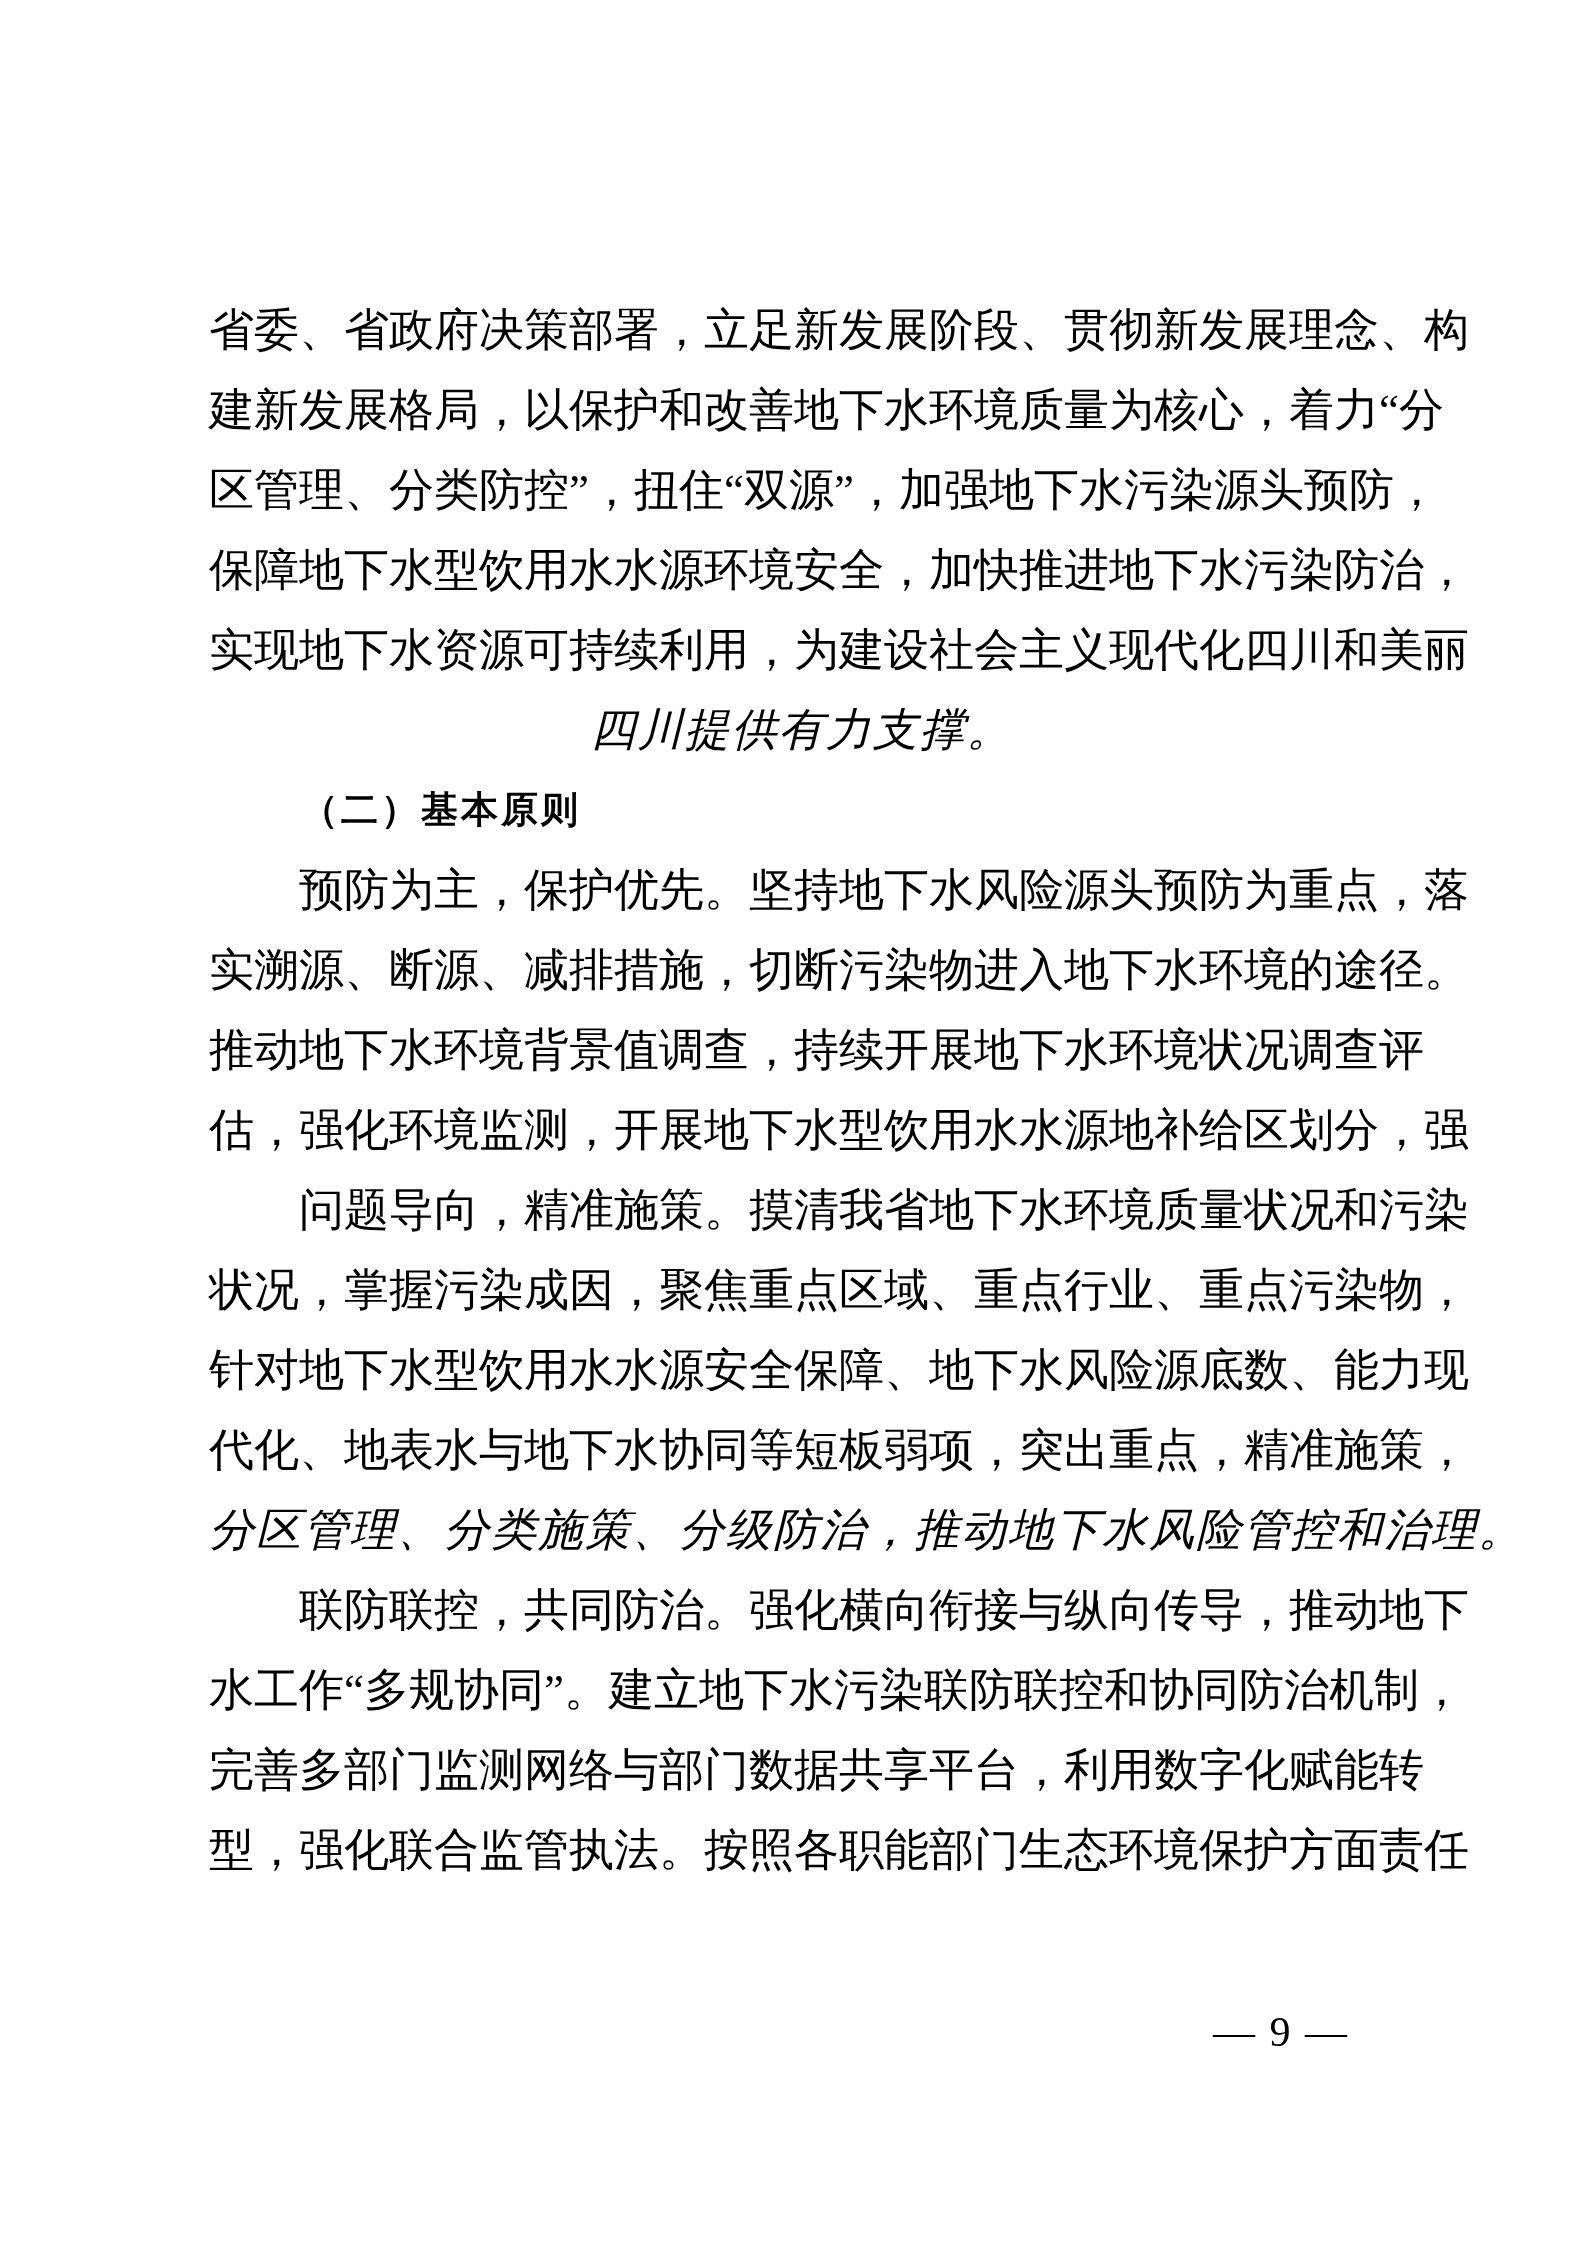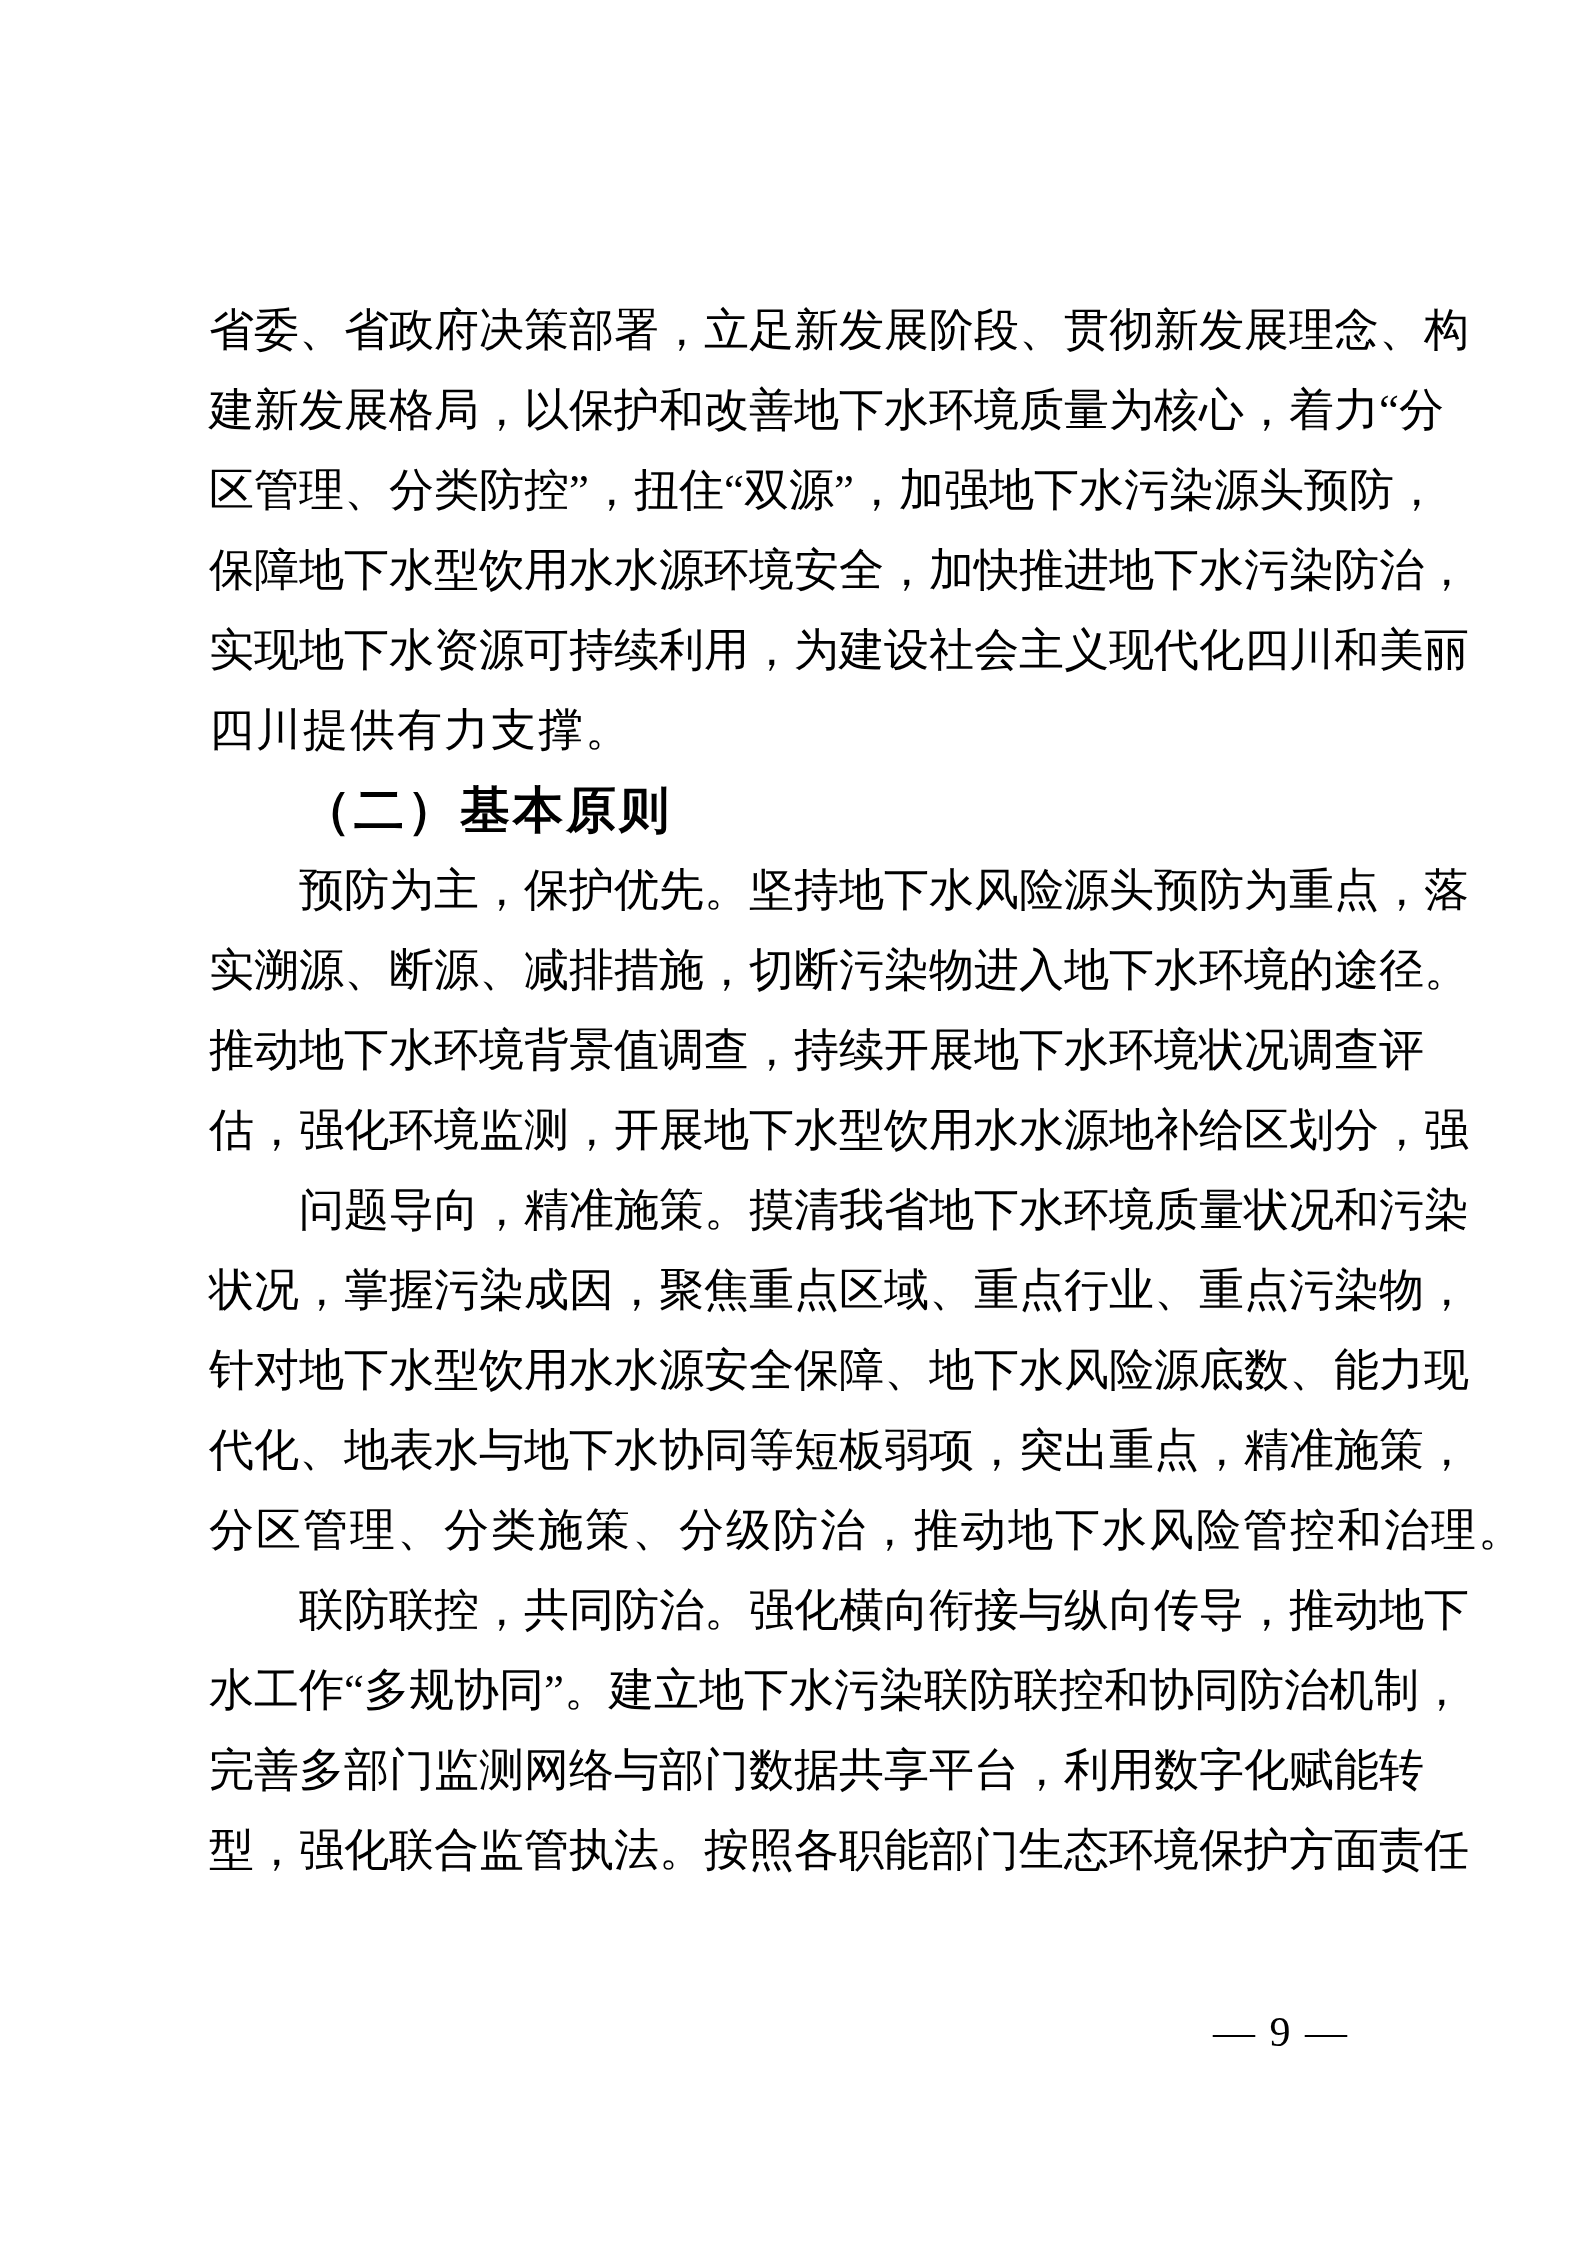--- a/index.html
+++ b/index.html
@@ -36,31 +36,32 @@
   .line.just {
     display: flex;
     justify-content: space-between;
     white-space: normal;
   }
   .line.just span {
     display: inline-block;
   }
   
   .line.plain {
-    text-align: left;
+    text-align: center;
     letter-spacing: 2px;
+    font-style: italic;
   }
   
   .line.indent {
     padding-left: 90px;
   }
   .heading {
     height: 80px;
     line-height: 80px;
-    font-size: 50px;
+    font-size: 37px;
     font-weight: 700;
     margin: 0;
     padding-left: 92px;
     letter-spacing: 3px;
     font-family: "Liberation Serif", "DejaVu Serif", serif;
   }
   .footer {
     position: absolute;
     top: 2008px;
     right: 238px;

